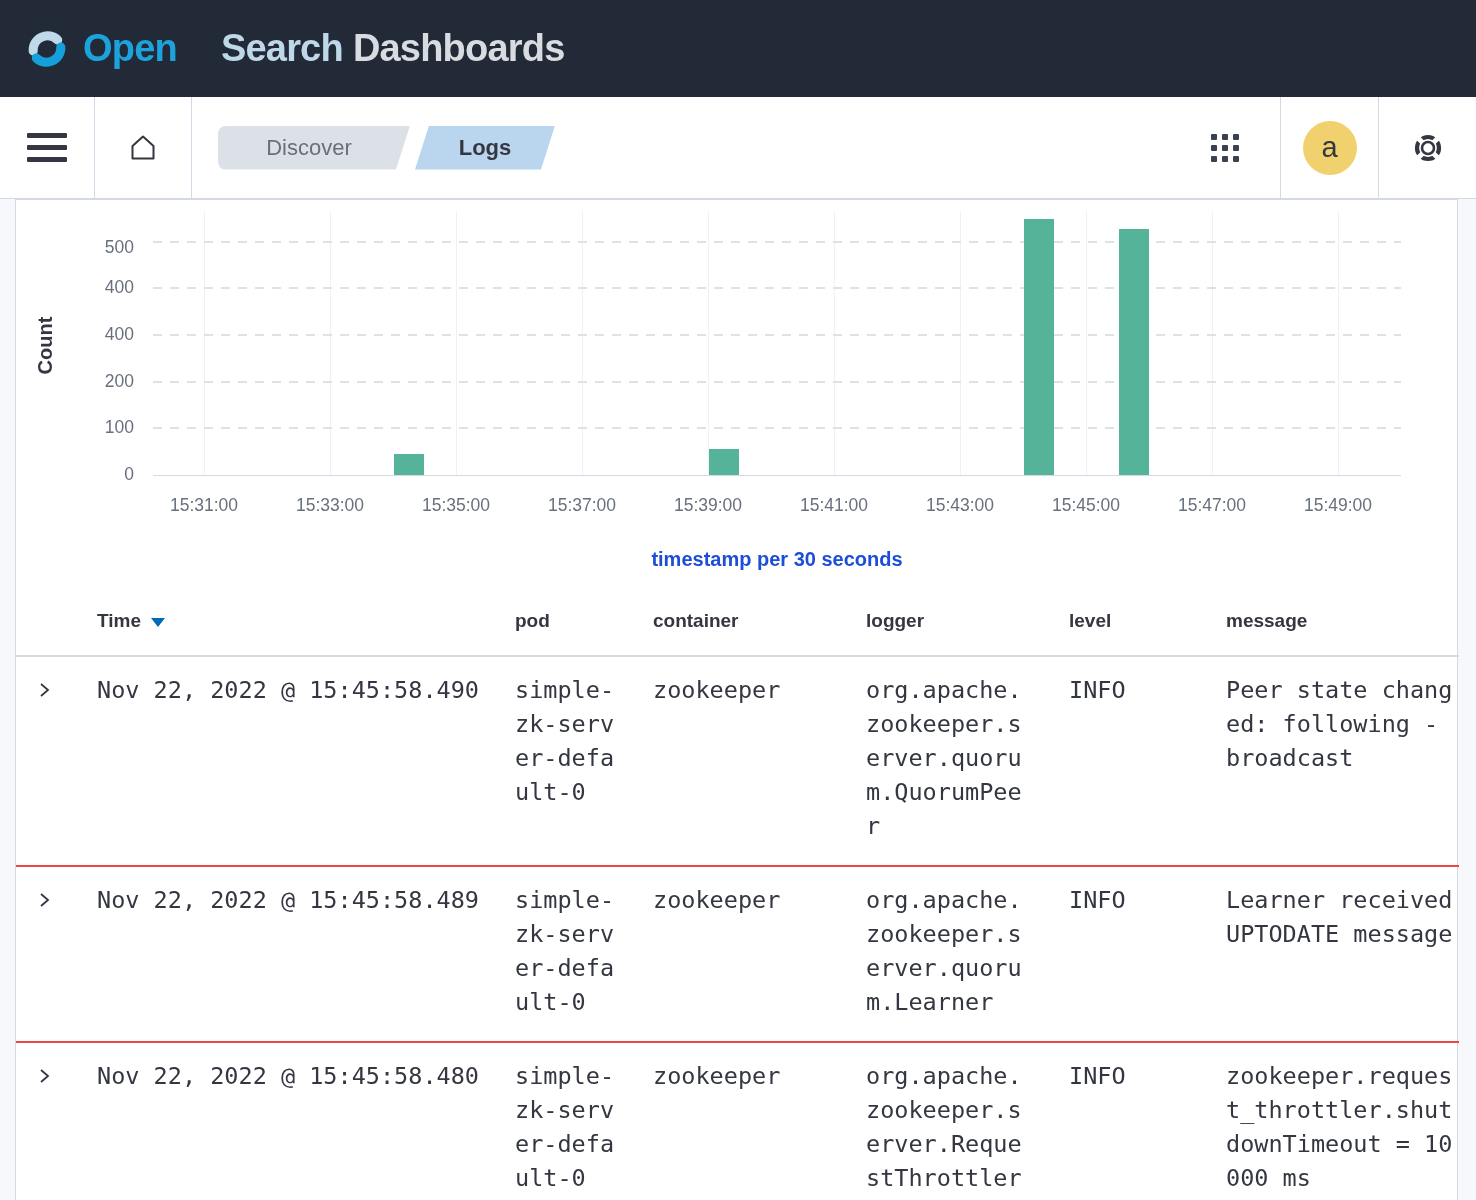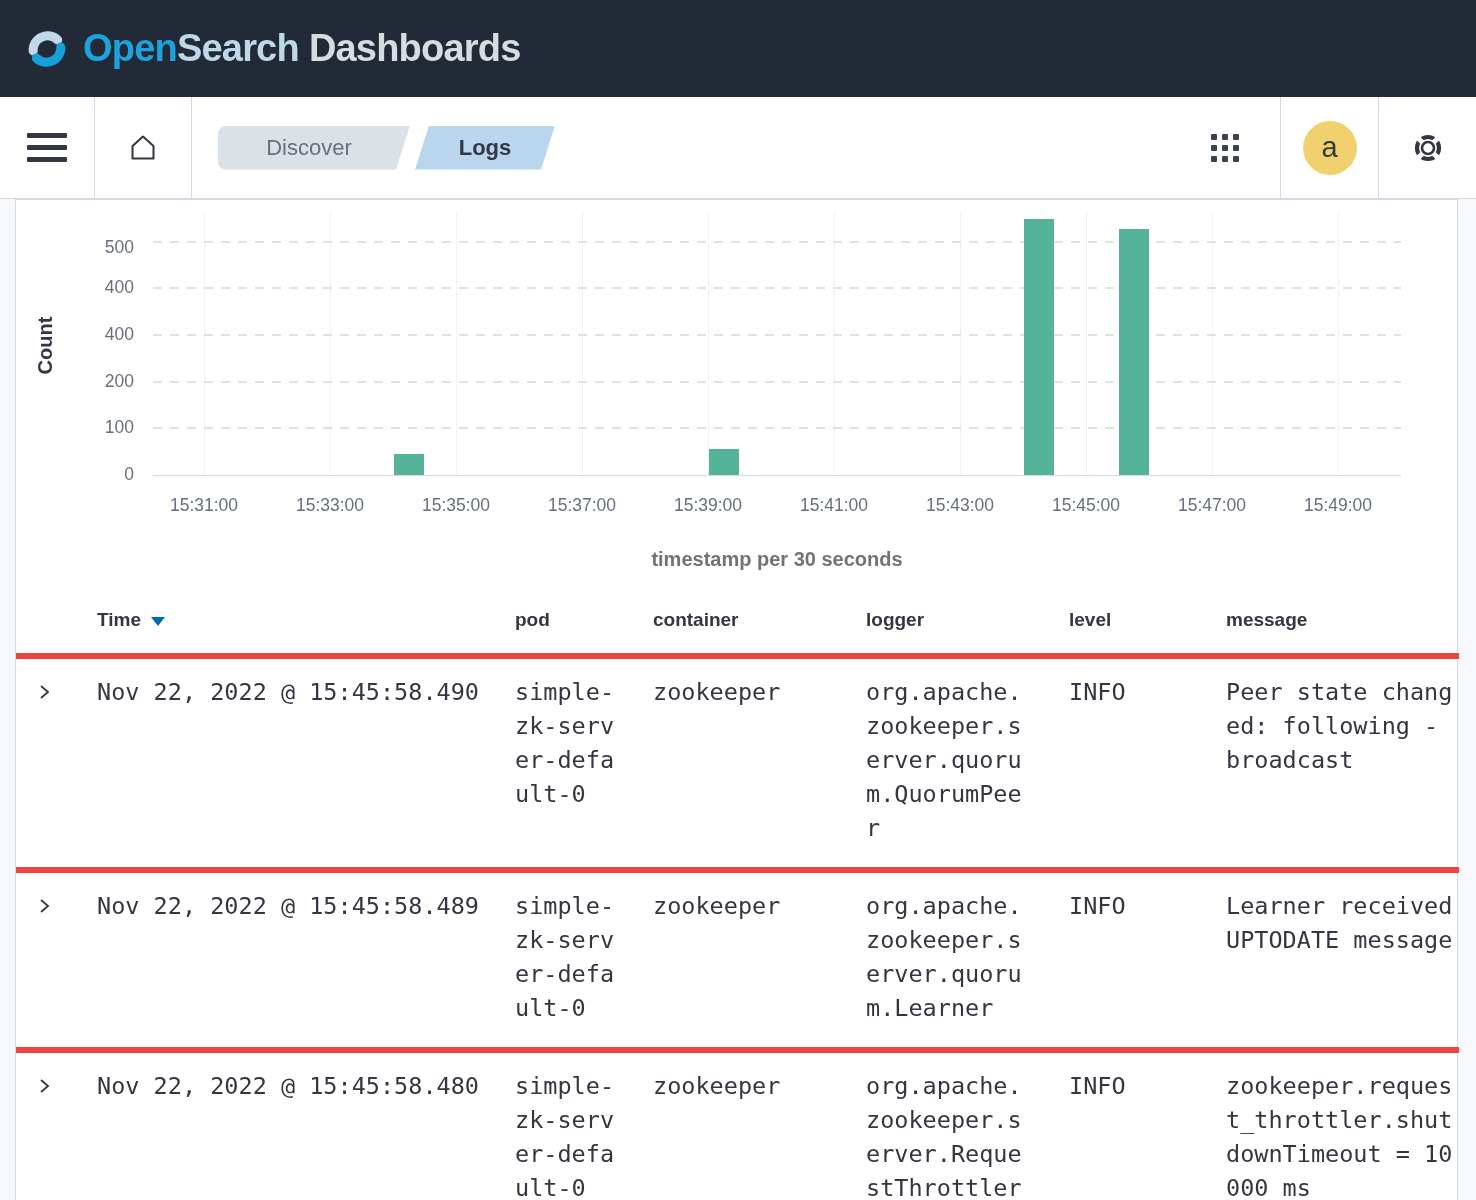--- a/index.html
+++ b/index.html
@@ -9,21 +9,21 @@
     background:#F7F8FB;
     font-family:"Liberation Sans", sans-serif;
     color:#343741;
   }
 
   
   .app-header { height:97px; background:#212A36; display:flex; align-items:center; padding:0 24px; }
   .logo { display:flex; align-items:center; gap:13px; cursor:pointer; }
   .brand { font-size:38px; font-weight:700; letter-spacing:-0.8px; white-space:pre; }
   .b-open  { color:#1DA2DC; }
-  .b-search{ color:#BFD8E9; }
+  .b-search{ color:#BFD8E9;margin-left:44px; }
   .b-dash  { color:#D8DCE1; margin-left:10px; }
 
   
   .top-nav { height:102px; background:#fff; border-bottom:1px solid #D3DAE6; display:flex; align-items:stretch; }
   .nav-btn { border:none; background:transparent; display:flex; align-items:center; justify-content:center; cursor:pointer; padding:0; }
   .w94{width:94px} .w96{width:96px} .w110{width:110px} .w97{width:97px}
   .vdiv { width:1px; background:#D3DAE6; }
   .burger { display:flex; flex-direction:column; gap:7px; }
   .burger span { display:block; width:40px; height:5px; background:#343741; border-radius:1px; }
   .crumbs { display:flex; align-items:center; gap:5px; margin-left:26px; }
@@ -40,36 +40,36 @@
 
   
   .panel { margin-left:15px; width:1443px; height:1001px; background:#fff;
            border:1px solid #D3DAE6; border-bottom:none; position:relative; }
 
   
   .chart-area { position:relative; height:386px; font-size:17.5px; color:#69707D; }
   .ytitle { position:absolute; left:-71px; top:134px; width:200px; text-align:center;
             transform:rotate(-90deg); font-weight:700; font-size:20px; color:#343741; }
   .xtitle { position:absolute; left:137px; top:348px; width:1248px; text-align:center;
-            font-weight:700; font-size:20px; color:#737373; }
+            font-weight:700; font-size:20px; color:#1d4ed8; }
   .vgrid   { position:absolute; width:1px; background:#EEF1F5; }
   .hdash   { position:absolute; height:2px; background:repeating-linear-gradient(90deg,#DDE2E9 0 9px,transparent 9px 17px); }
   .baseline{ position:absolute; height:1px; background:#D3DAE6; }
   .ylab { position:absolute; width:80px; text-align:right; }
   .xlab { position:absolute; width:126px; text-align:center; }
   .bar  { position:absolute; background:#54B399; cursor:pointer; }
 
   
   .logtable { width:100%; border-collapse:collapse; table-layout:fixed; }
   .logtable thead th { height:70px; text-align:left; font-size:19px; font-weight:700; color:#343741;
                        border-bottom:2px solid #D3DAE6; padding:0 0 0 15px; vertical-align:middle; cursor:pointer; }
   .logtable thead th.th-expand { padding:0; cursor:default; }
   .sort-arrow { display:inline-block; width:0; height:0; border-left:7px solid transparent;
                 border-right:7px solid transparent; border-top:9px solid #006BB4; margin-left:10px; }
-  .logtable tbody td { border-top:6px solid #ef4444; vertical-align:top; padding:16px 0 22px 15px;
+  .logtable tbody td { border-top:2px solid #ef4444; vertical-align:top; padding:16px 0 22px 15px;
                        font-family:"DejaVu Sans Mono", monospace; font-size:23.5px; line-height:34px; color:#343741; }
   .logtable tbody td.td-expand { padding-left:0; }
   .cellw { word-break:break-all; }
   .cw-pod { width:108px; } .cw-logger { width:166px; } .cw-message { width:233px; }
   .expand-btn { background:none; border:none; cursor:pointer; padding:0; margin-left:21px; height:34px;
                 display:flex; align-items:center; }
 </style>
 </head>
 <body>
 

